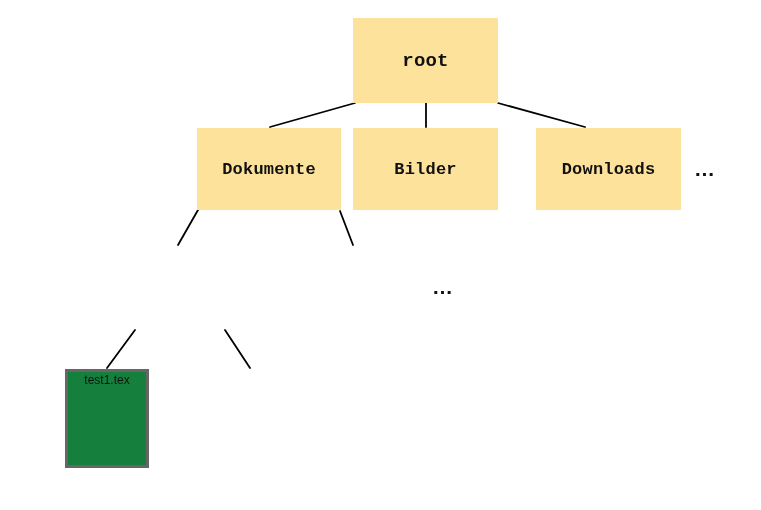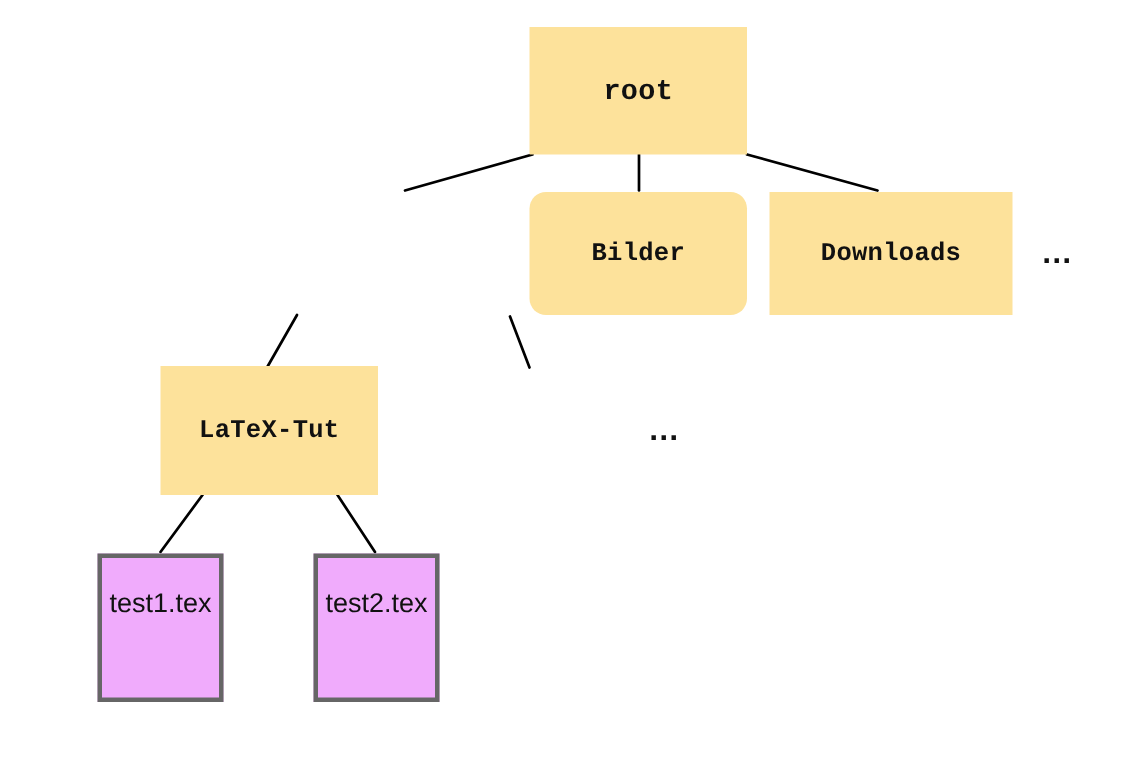--- a/index.html
+++ b/index.html
@@ -44,27 +44,27 @@
     font-weight: bold;
     font-size: 17px;
     letter-spacing: 0.2px;
     text-align: center;
     font-family: Liberation Mono, monospace;
   }
   .folder.root-node {
     font-size: 19px;
   }
   .file {
-    background: #f0abfc;
+    background: #15803d;
     border: 3px solid var(--file-border);
-    font-size: 18px;
+    font-size: 12px;
     font-weight: normal;
     align-items: flex-start;
     justify-content: center;
-    padding-top: 20px;
+    padding-top: 1px;
   }
   .ellipsis {
     position: absolute;
     display: flex;
     align-items: center;
     justify-content: center;
     font-weight: bold;
     font-size: 21px;
     color: var(--text);
     letter-spacing: 1px;
@@ -80,29 +80,28 @@
     <line x1="426" y1="103" x2="426" y2="127"></line>
     <line x1="498" y1="103" x2="585" y2="127"></line>
     <line x1="198" y1="210" x2="178" y2="245"></line>
     <line x1="340" y1="211" x2="353" y2="245"></line>
     <line x1="135" y1="330" x2="107" y2="368"></line>
     <line x1="225" y1="330" x2="250" y2="368"></line>
   </svg>
 
   <div class="node folder root-node" style="left:353px; top:18px; width:145px; height:85px;">root</div>
 
+  <div class="node folder" style="left:197px; top:128px; width:144px; height:82px;">Dokumente</div>
 
-  <div class="node folder" style="left:353px; top:128px; width:145px; height:82px;border-radius:11px;">Bilder</div>
+  <div class="node folder" style="left:353px; top:128px; width:145px; height:82px;">Bilder</div>
 
-  <div class="node folder" style="left:513px; top:128px; width:162px; height:82px;">Downloads</div>
+  <div class="node folder" style="left:536px; top:128px; width:145px; height:82px;">Downloads</div>
 
   <div class="ellipsis" style="left:688px; top:128px; width:34px; height:82px;">…</div>
 
-  <div class="node folder" style="left:107px; top:244px; width:145px; height:86px;">LaTeX-Tut</div>
 
 
   <div class="ellipsis" style="left:426px; top:244px; width:34px; height:86px;">…</div>
 
   <div class="node file" style="left:65px; top:369px; width:84px; height:99px;">test1.tex</div>
 
-  <div class="node file" style="left:209px; top:369px; width:84px; height:99px;">test2.tex</div>
 
 </div>
 
 </body></html>

